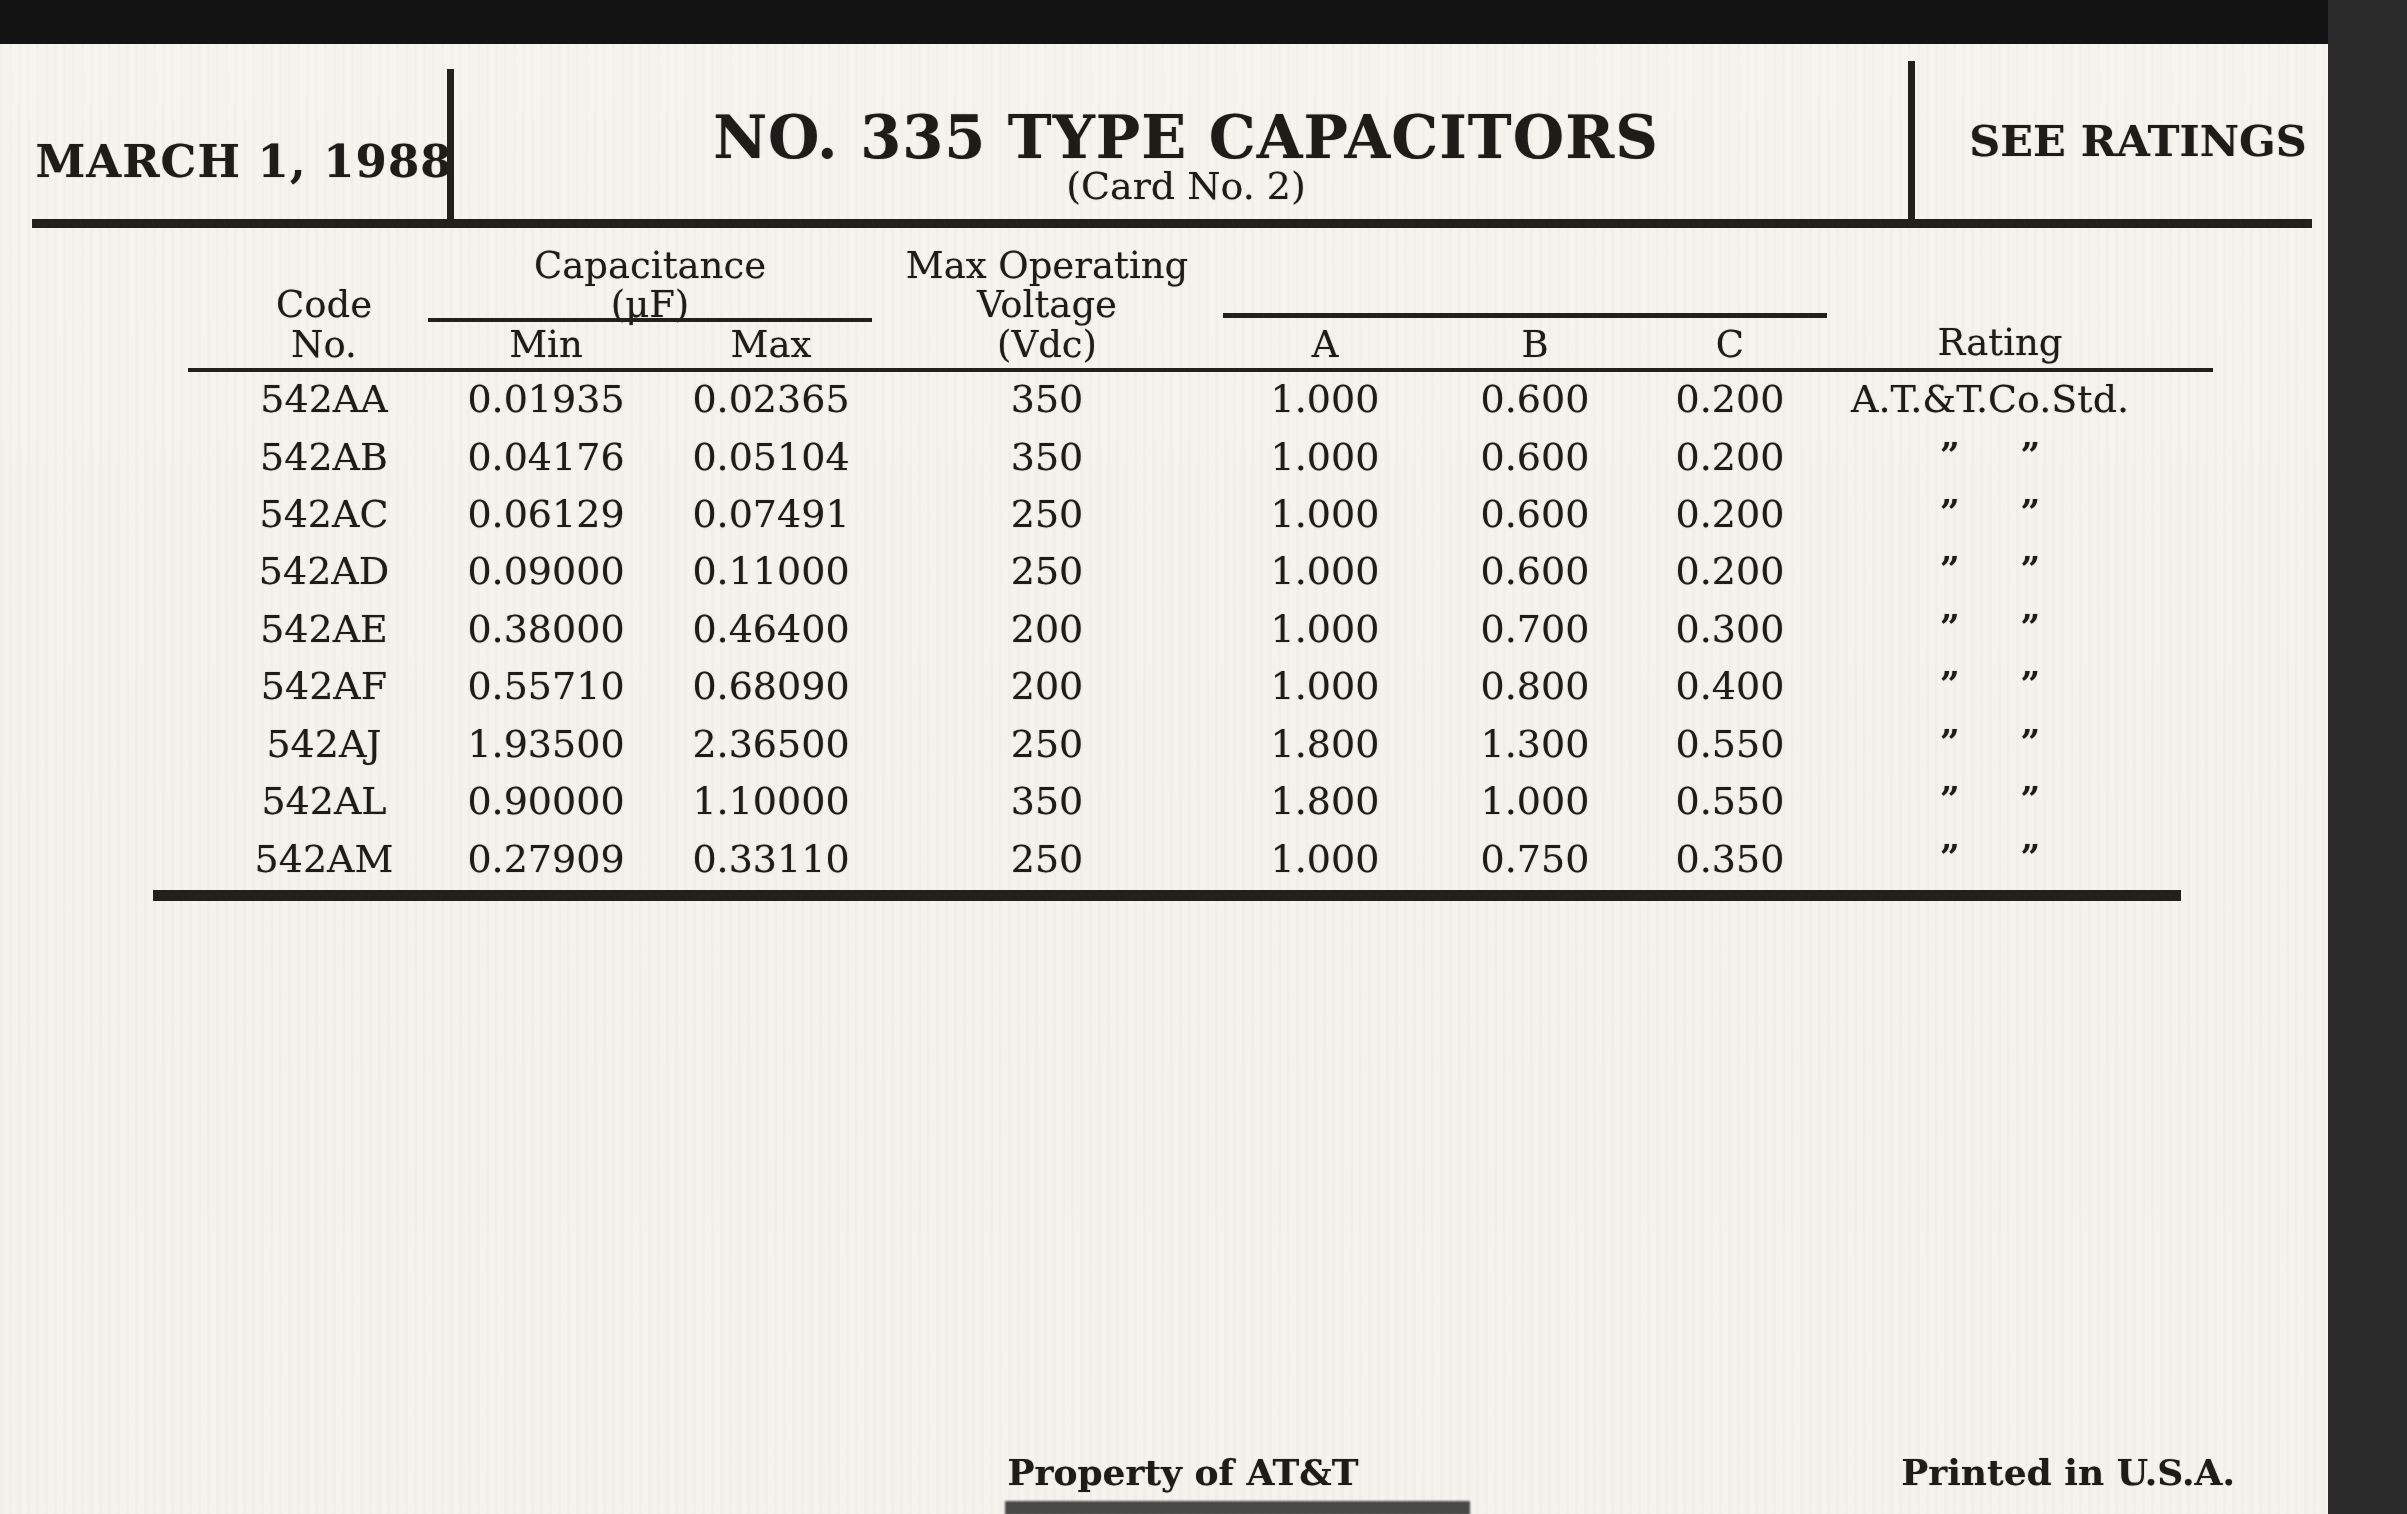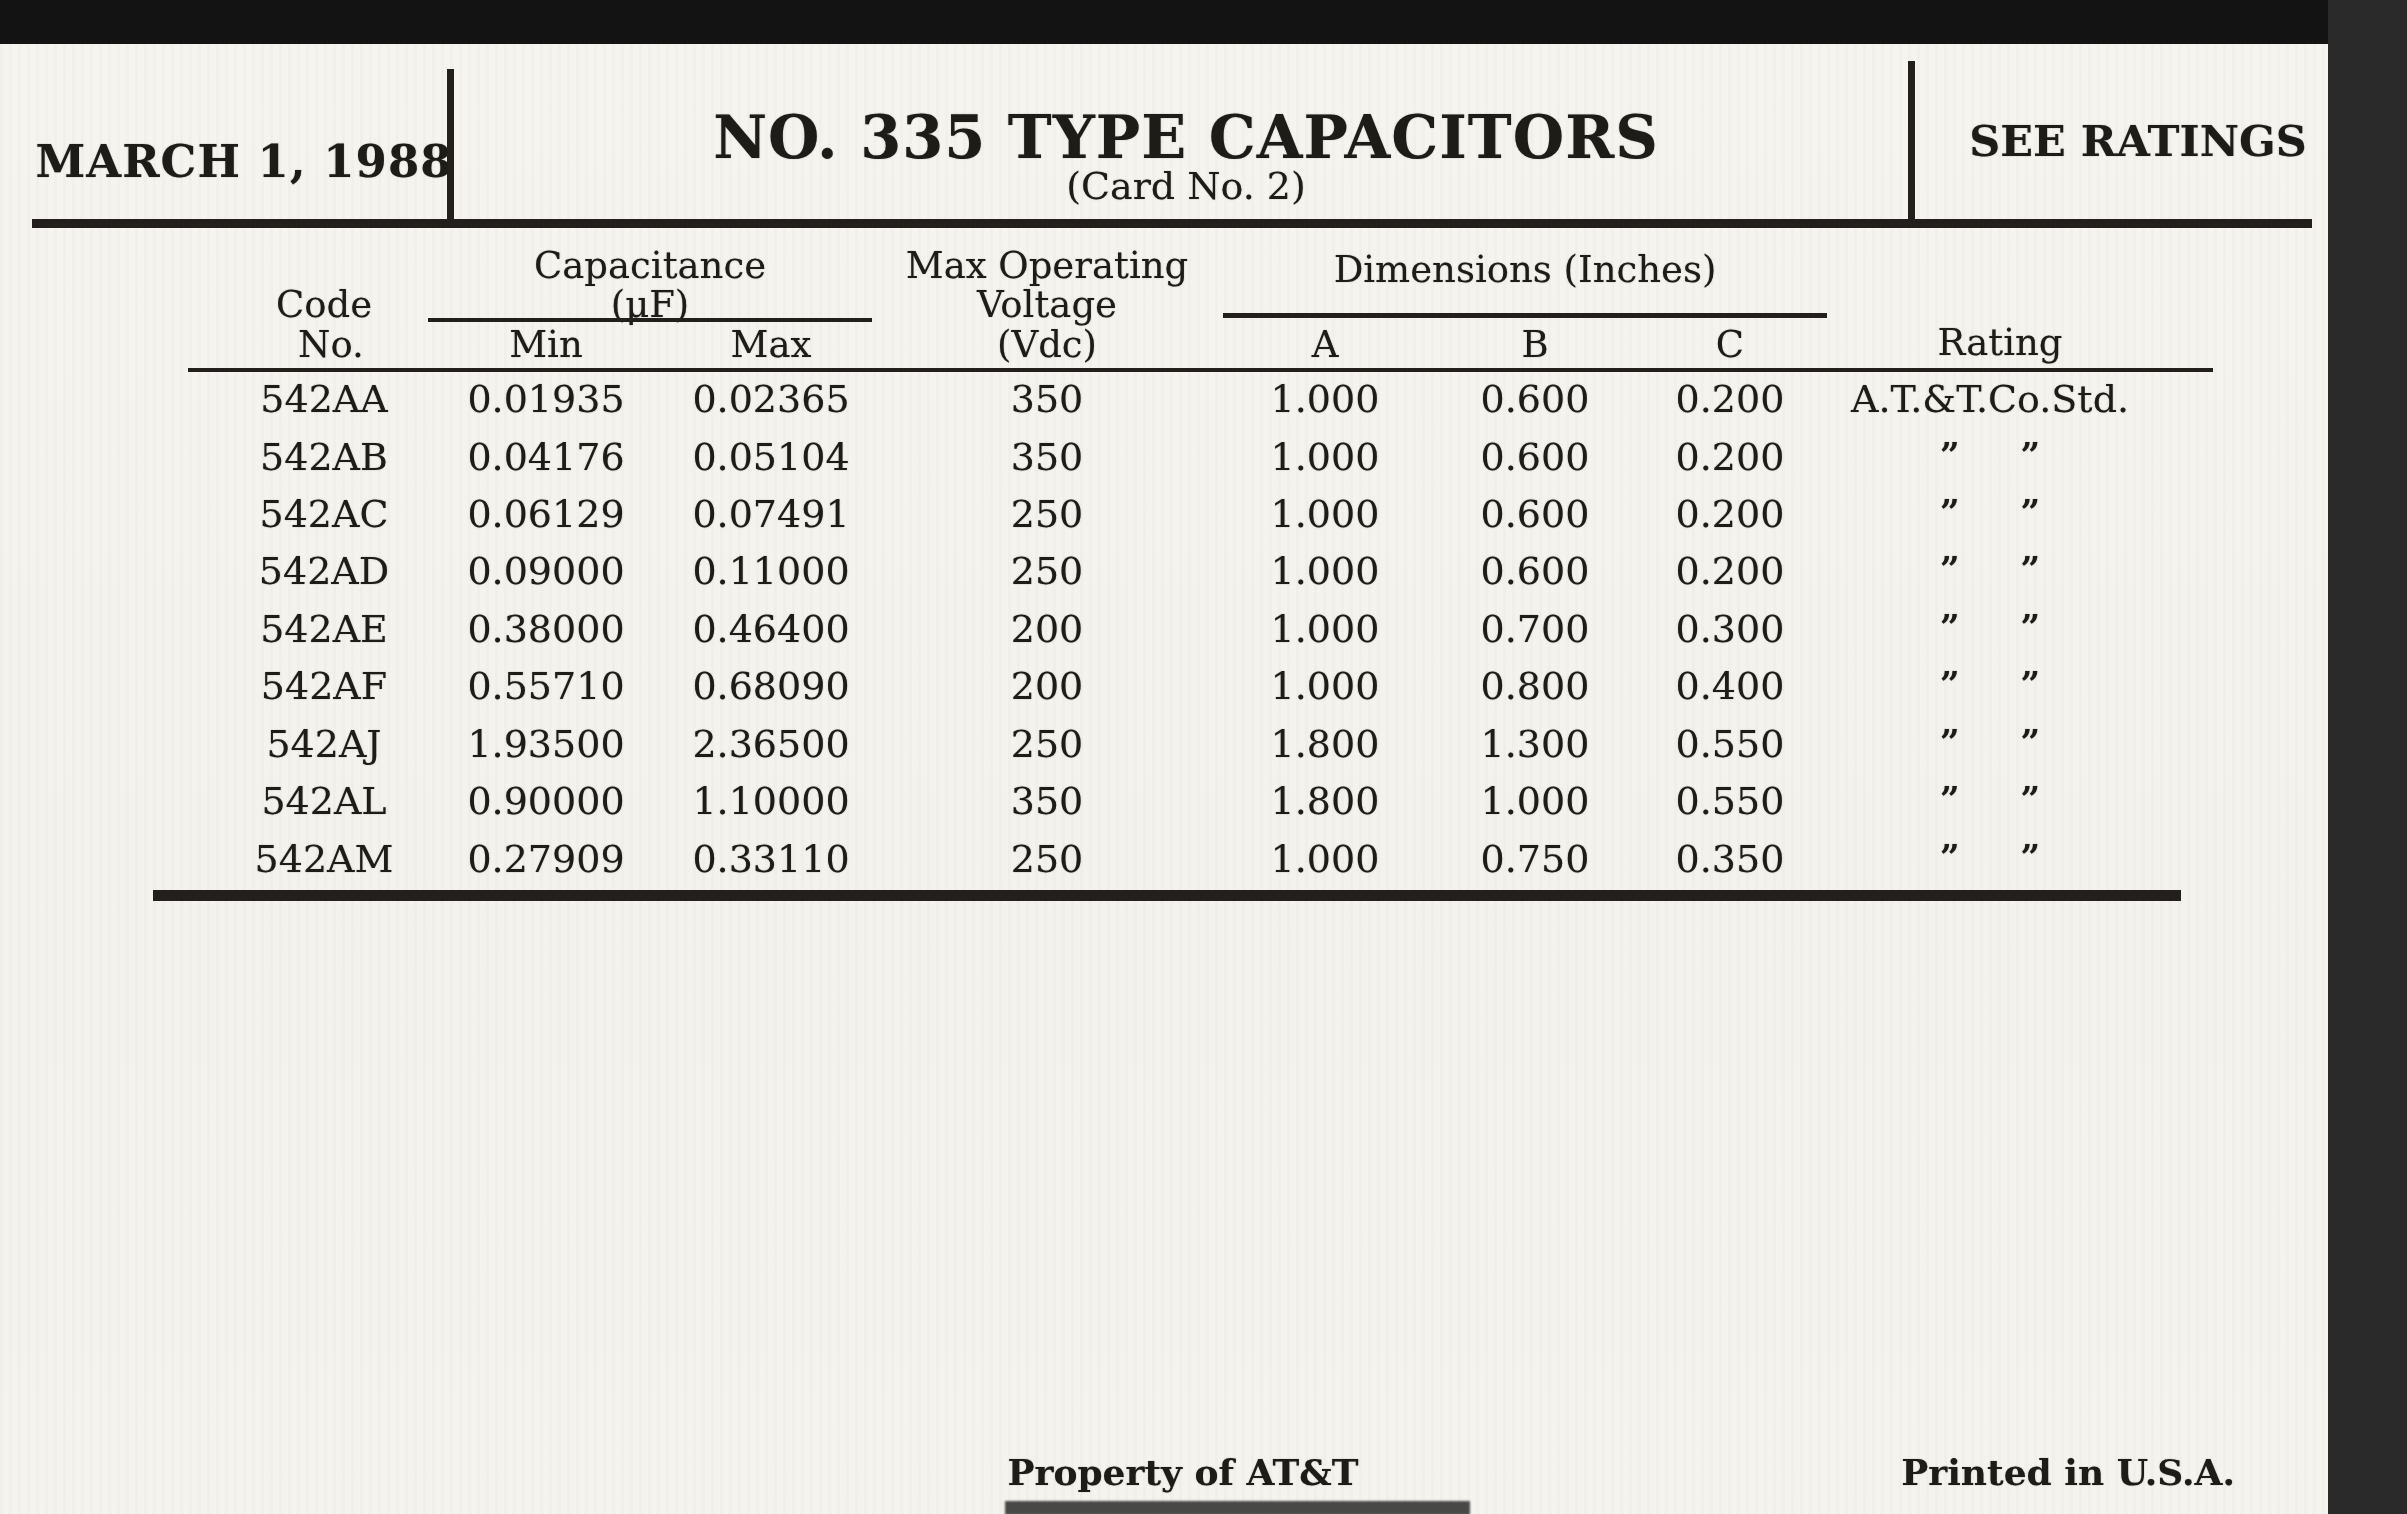--- a/index.html
+++ b/index.html
@@ -30,21 +30,21 @@
   .doc-title{left:1186px;top:103px;font-size:59px;font-weight:bold;letter-spacing:1px;}
   .doc-subtitle{left:1186px;top:164px;font-size:38px;}
   .ratings-note{left:2138px;top:115px;font-size:43px;font-weight:bold;text-align:center;line-height:52px;}
   .header-rule{left:32px;top:219px;width:2280px;height:9px;}
 
   
   .th{font-size:37px;}
   .h-cap{left:650px;top:244px;}
   .h-capunit{left:650px;top:283px;}
   .h-code1{left:324px;top:283px;}
-  .h-code2{left:324px;top:323px;margin-left:7px;}
+  .h-code2{left:324px;top:323px;}
   .h-min{left:546px;top:323px;}
   .h-max{left:771px;top:323px;}
   .h-volt1{left:1047px;top:244px;}
   .h-volt2{left:1047px;top:283px;}
   .h-volt3{left:1047px;top:323px;}
   .h-dim{left:1525px;top:248px;}
   .h-a{left:1325px;top:323px;}
   .h-b{left:1535px;top:323px;}
   .h-c{left:1730px;top:323px;}
   .h-rating{left:2000px;top:321px;}
@@ -92,21 +92,20 @@
   <div class="abs ctr soft th h-cap">Capacitance</div>
   <div class="abs ctr soft th h-capunit">(μF)</div>
   <div class="abs ink cap-underline"></div>
   <div class="abs ctr soft th h-code1">Code</div>
   <div class="abs ctr soft th h-code2">No.</div>
   <div class="abs ctr soft th h-min">Min</div>
   <div class="abs ctr soft th h-max">Max</div>
   <div class="abs ctr soft th h-volt1">Max Operating</div>
   <div class="abs ctr soft th h-volt2">Voltage</div>
   <div class="abs ctr soft th h-volt3">(Vdc)</div>
-  <div class="abs ctr soft th h-dim">Dimensions (Inches)</div>
   <div class="abs ink dim-underline"></div>
   <div class="abs ctr soft th h-a">A</div>
   <div class="abs ctr soft th h-b">B</div>
   <div class="abs ctr soft th h-c">C</div>
   <div class="abs ctr soft th h-rating">Rating</div>
   <div class="abs ink thin-rule"></div>
 
   <div class="trow soft" style="top:377px">
     <span class="cell c-code">542AA</span>
     <span class="cell c-min">0.01935</span>

